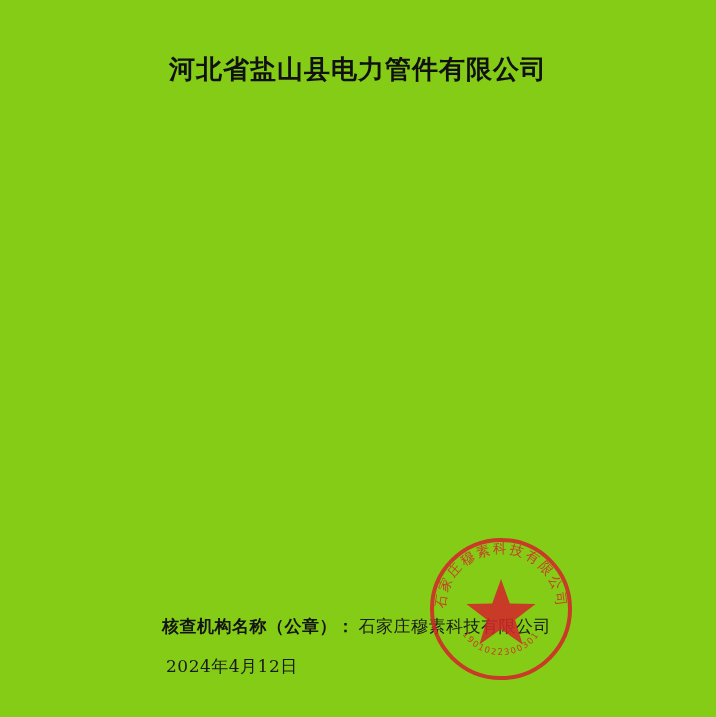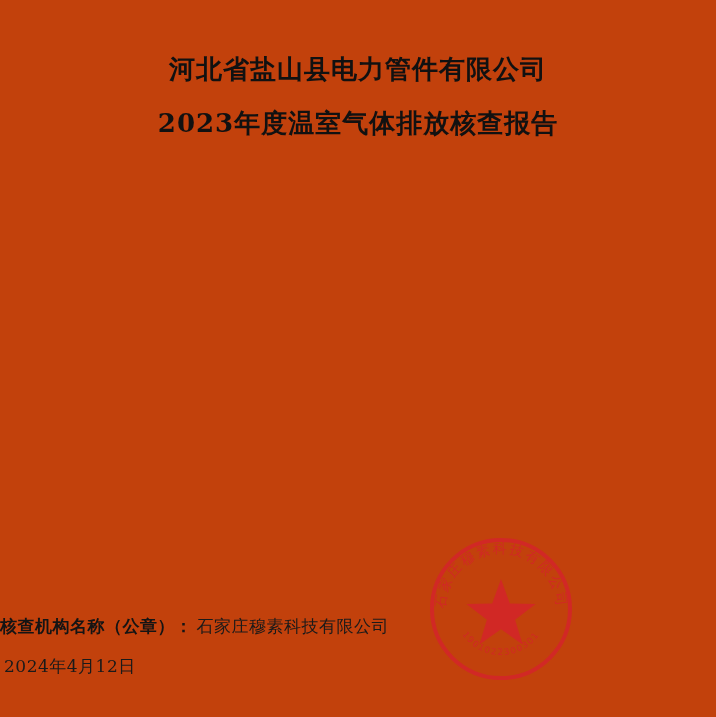--- a/index.html
+++ b/index.html
@@ -10,21 +10,21 @@
     width: 716px;
     height: 717px;
     background: #ffffff;
     font-family: "Liberation Serif", serif;
     overflow: hidden;
   }
   .page {
     position: relative;
     width: 716px;
     height: 717px;
-    background: #c2410c;
+    background: #84cc16;
   }
   .title-block {
     position: absolute;
     top: 42px;
     left: 0;
     width: 716px;
     text-align: center;
   }
   .title-line {
     font-family: "DejaVu Serif", "Liberation Serif", serif;
@@ -38,20 +38,21 @@
   .footer-block {
     position: absolute;
     left: 0;
     top: 606px;
     width: 716px;
   }
   .footer-row {
     position: relative;
     display: flex;
     align-items: baseline;
+    padding-left: 162px;
     line-height: 40px;
     white-space: nowrap;
   }
   .footer-label {
     font-family: "DejaVu Serif", "Liberation Serif", serif;
     font-weight: bold;
     font-size: 17px;
     color: #141414;
     letter-spacing: 0.5px;
   }
@@ -78,21 +79,20 @@
     font-family: "DejaVu Sans", "Liberation Sans", sans-serif;
   }
 </style>
 </head>
 <body>
 
 <div class="page">
 
   <div class="title-block">
     <div class="title-line">河北省盐山县电力管件有限公司</div>
-    <div class="title-line">2023年度温室气体排放核查报告</div>
   </div>
 
   <div class="footer-block">
     <div class="footer-row">
       <span class="footer-label">核查机构名称（公章）：</span>
       <span class="footer-value">石家庄穆素科技有限公司</span>
     </div>
     <div class="footer-row">
       <span class="footer-value">2024年4月12日</span>
     </div>

